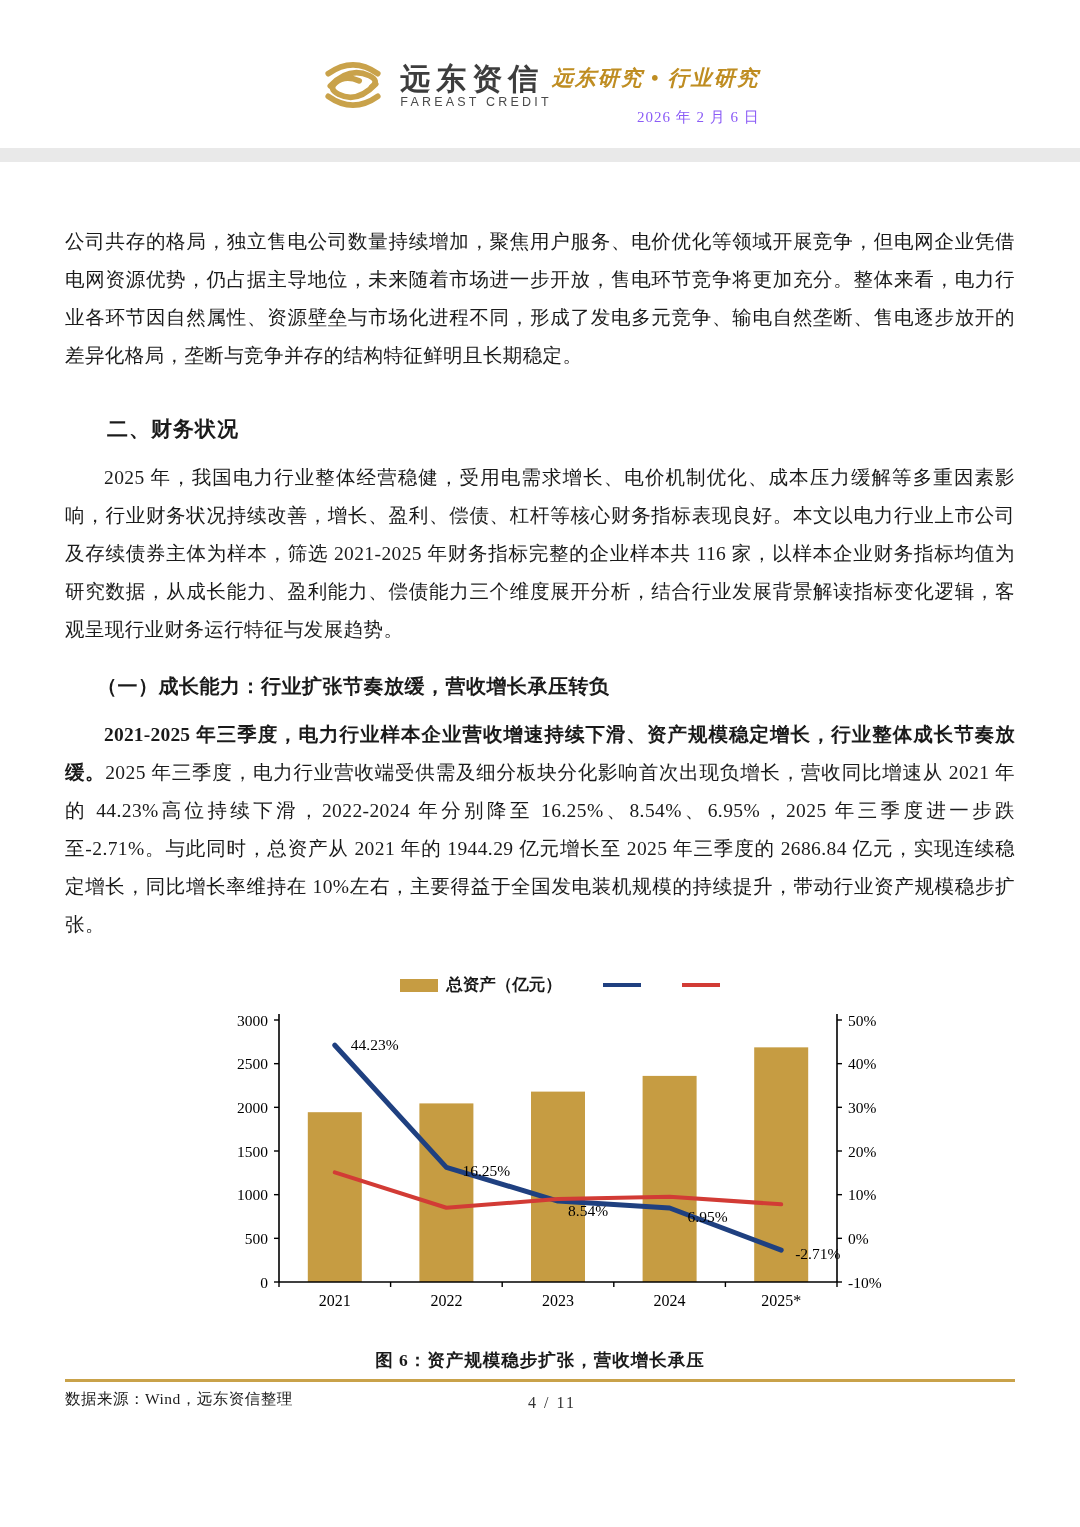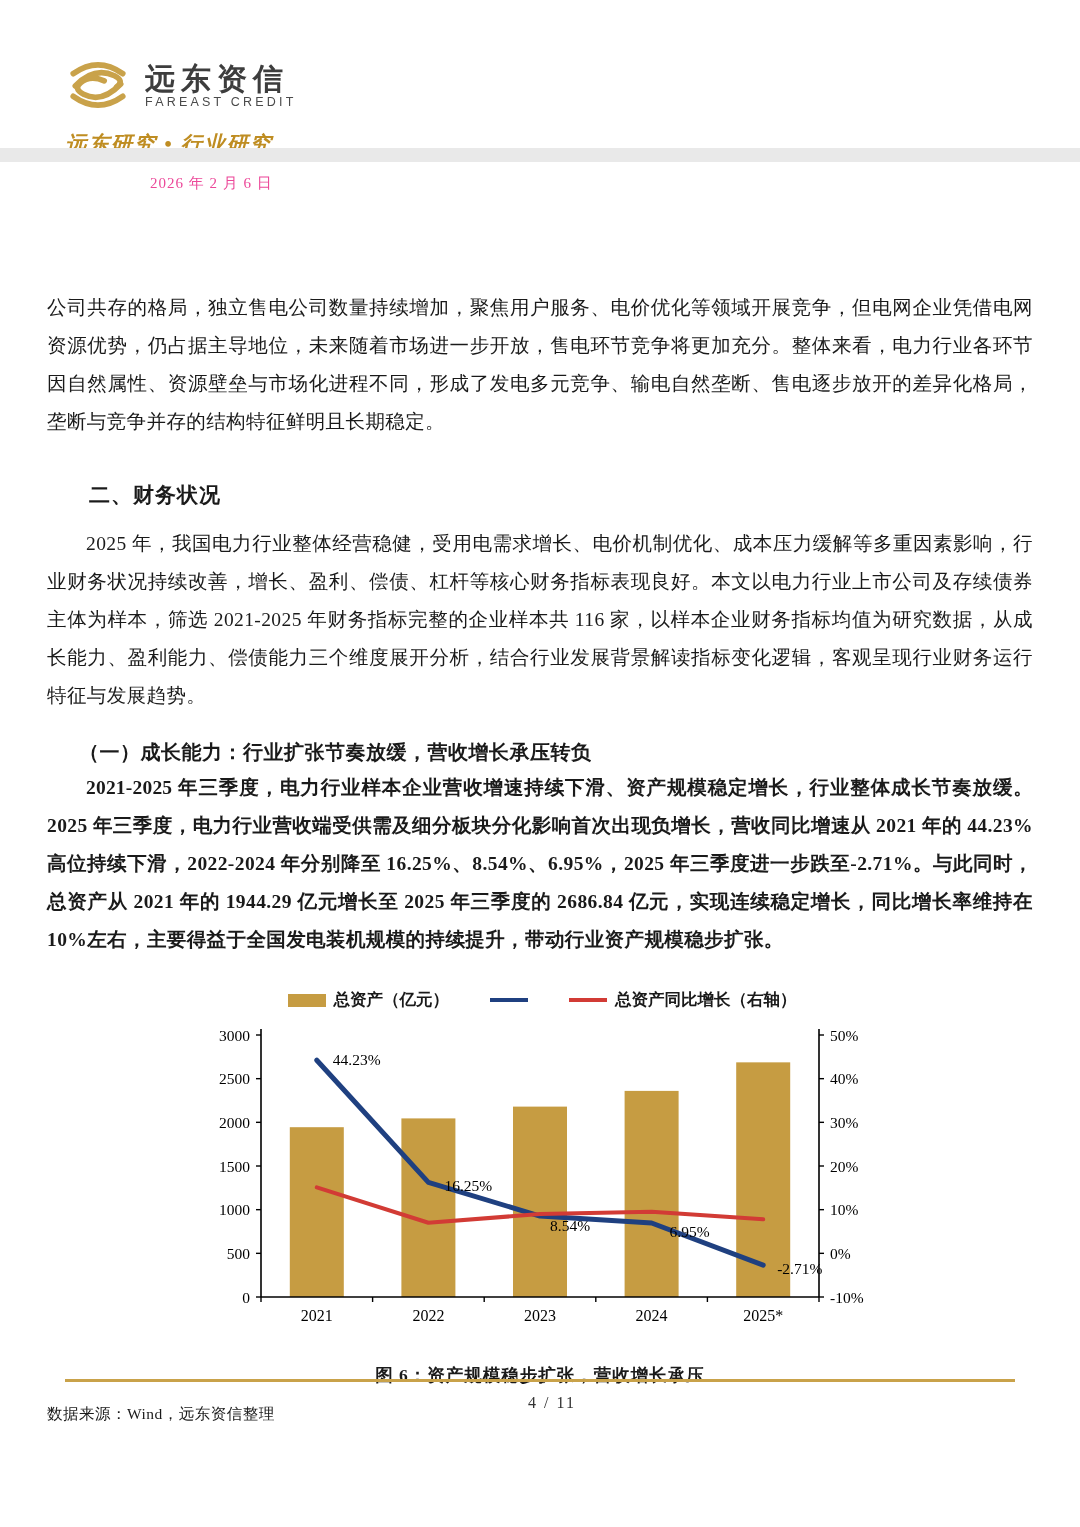--- a/index.html
+++ b/index.html
@@ -2,38 +2,38 @@
 <html><head>
 <meta charset="utf-8">
 <style>
   html,body{margin:0;padding:0;}
   body{
     width:1080px;height:1527px;position:relative;background:#ffffff;
     font-family:"Liberation Serif","DejaVu Serif",serif;color:#1a1a1a;
     overflow:hidden;
   }
   .page{position:relative;width:1080px;height:1527px;}
-  .content{padding:0 47px;}
+  .content{padding:0 65px;}
   
-  .header{display:flex;justify-content:center;align-items:flex-start;padding:52px 65px 0 65px;flex-direction:column;}
+  .header{display:flex;justify-content:center;align-items:flex-start;padding:52px 65px 0 65px;}
   .logo-wrap{display:flex;align-items:center;gap:14px;}
   .logo-mark{width:66px;height:66px;flex:0 0 auto;}
   .logo-cn{font-size:30px;font-weight:bold;color:#3d3d3d;letter-spacing:6px;line-height:1.1;}
   .logo-en{font-size:12.5px;color:#4a4a4a;letter-spacing:3.2px;font-family:"Liberation Sans","DejaVu Sans",sans-serif;}
   .header-right{text-align:right;padding-top:12px;}
   .header-title{font-size:21px;font-weight:bold;font-style:italic;color:#bf8d22;letter-spacing:2px;}
-  .header-date{font-size:15px;color:#ec4899;margin-top:16px;letter-spacing:1px;}
+  .header-date{font-size:15px;color:#8b5cf6;margin-top:16px;letter-spacing:1px;}
   .gray-strip{position:absolute;left:0;top:148px;width:1080px;height:14px;background:#e9e9e9;}
   
   .para{font-size:19.5px;line-height:38px;text-align:justify;letter-spacing:0.4px;margin:0;}
   .p1{margin-top:96px;}
   .h1{font-size:21px;font-weight:bold;margin:40px 0 0 0;text-indent:2em;letter-spacing:1px;}
   .p2{margin-top:16px;text-indent:2em;}
   .h2{font-size:20px;font-weight:bold;margin:24px 0 2px 0;text-indent:1.6em;letter-spacing:0.5px;}
-  .p3{margin-top:3px;text-indent:2em;font-weight:bold;}
+  .p3{margin-top:16px;text-indent:2em;}
   .p3 b{letter-spacing:0.2px;}
   
   .legend-row{display:flex;justify-content:center;gap:41px;margin:30px 0 0 150px;width:690px;
     font-size:16.5px;font-weight:bold;}
   .legend-item{display:flex;align-items:center;gap:8px;}
   .legend-swatch-bar{width:38px;height:13px;display:inline-block;}
   .legend-swatch-line{width:38px;height:4px;display:inline-block;}
   .chart-wrap{margin:10px 0 0 150px;width:690px;}
   .chart-caption{text-align:center;font-size:17.5px;margin-top:26px;letter-spacing:1px;font-weight:bold;}
   .chart-source{font-size:15.5px;margin-top:17px;letter-spacing:0.5px;}
@@ -84,21 +84,20 @@
     <div class="legend-row" id="legend">
         <div class="legend-item">
           <span class="legend-swatch-bar" style="background: rgb(198, 156, 66);"></span>
           <span>总资产（亿元）</span>
         </div>
         <div class="legend-item">
           <span class="legend-swatch-line" style="background: rgb(31, 64, 128);"></span>
         </div>
         <div class="legend-item">
           <span class="legend-swatch-line" style="background: rgb(210, 59, 53);"></span>
-          <span>总资产同比增长（右轴）</span>
         </div>
       </div>
 
     <div class="chart-wrap">
       <svg id="chart" width="690" height="312" viewBox="0 0 690 312">
           <rect x="92.8" y="106.19867333333335" width="54" height="169.80132666666665" fill="#c69c42"></rect>
           <rect x="204.39999999999998" y="97.40333333333334" width="54" height="178.59666666666666" fill="#c69c42"></rect>
           <rect x="316" y="85.61333333333332" width="54" height="190.38666666666668" fill="#c69c42"></rect>
           <rect x="427.59999999999997" y="69.89333333333335" width="54" height="206.10666666666665" fill="#c69c42"></rect>
           <rect x="539.2" y="41.34930666666665" width="54" height="234.65069333333335" fill="#c69c42"></rect>

